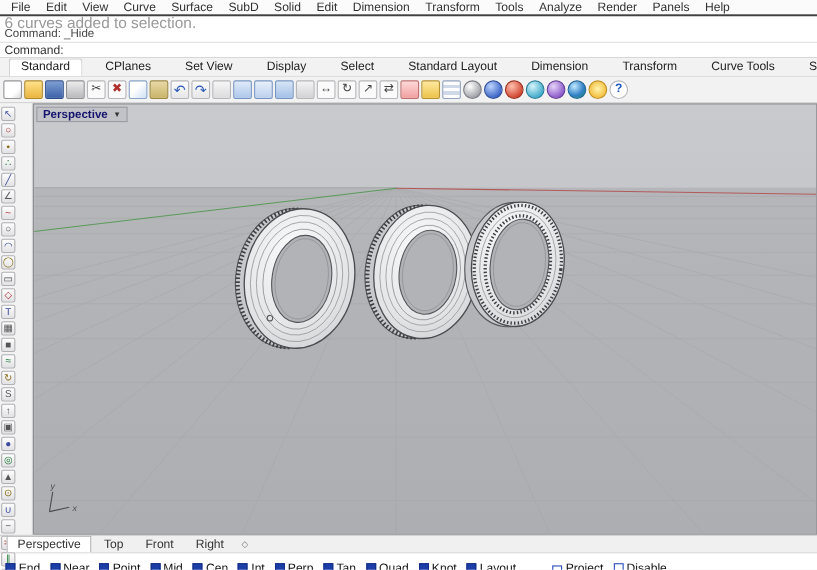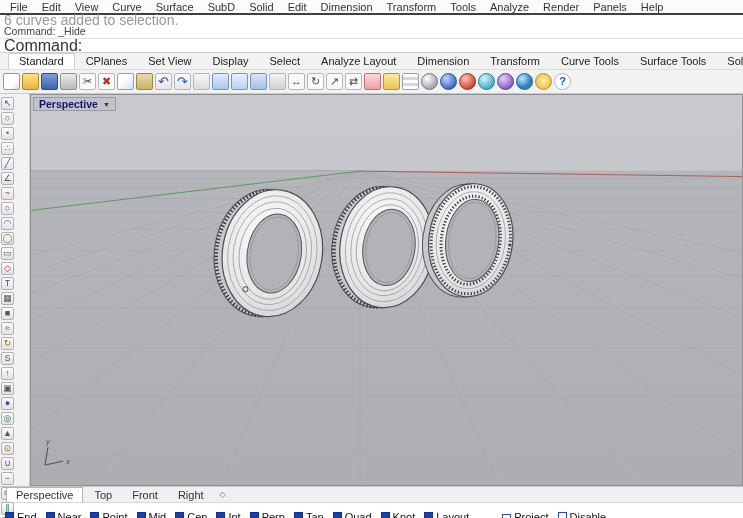--- a/index.html
+++ b/index.html
@@ -12,25 +12,25 @@
 
   
   .menu-bar{height:15px;display:flex;align-items:center;padding:0 3px;
     background:#fbfbfb;border-bottom:2px solid #404040;white-space:nowrap;}
   .menu-item{padding:0 7px;color:#333;}
 
   
   .cmd-hist1{height:10px;line-height:10px;font-size:14px;color:#999;padding:0 4px;background:#fff;}
   .cmd-hist2{height:13px;line-height:13px;font-size:10.5px;color:#454545;padding:0 4px;background:#fff;}
   .cmd-prompt{height:15px;display:flex;align-items:center;padding:0 4px;background:#fff;
-    border-top:1px solid #e2e2e2;border-bottom:1px solid #cfcfcf;font-size:16px;color:#333;}
+    border-top:1px solid #e2e2e2;border-bottom:1px solid #cfcfcf;font-size:11px;color:#333;}
 
   
   .ribbon-tabs{height:17px;background:#f2f2f2;border-bottom:1px solid #dedede;
-    display:flex;align-items:center;padding:0 8px;gap:1px;white-space:nowrap;overflow:hidden;}
+    display:flex;align-items:center;padding:0 8px;gap:11px;white-space:nowrap;overflow:hidden;}
   .ribbon-tab{padding:1px 10px 2px;color:#222;}
   .ribbon-tab.active{background:#fff;border:1px solid #cfcfcf;border-bottom:none;border-radius:3px 3px 0 0;}
 
   
   .toolbar{height:24px;background:#f2f2f2;border-bottom:1px solid #c9c9c9;
     display:flex;align-items:center;padding:0 3px;gap:2px;overflow:hidden;}
   .tb-icon{width:17px;height:17px;border-radius:2px;display:flex;align-items:center;justify-content:center;
     font-size:11px;line-height:1;color:#444;flex:0 0 auto;background:linear-gradient(#fdfdfd,#e6e6e8);border:1px solid #b6b6ba;}
   .ic-sheet{background:linear-gradient(135deg,#ffffff 65%,#d9d9db);border-color:#98989c;}
   .ic-folder{background:linear-gradient(#ffe289,#e9b43e);border-color:#b28823;}
@@ -141,21 +141,21 @@
     <span class="ribbon-tab active">Standard</span>
 
     <span class="ribbon-tab">CPlanes</span>
 
     <span class="ribbon-tab">Set View</span>
 
     <span class="ribbon-tab">Display</span>
 
     <span class="ribbon-tab">Select</span>
 
-    <span class="ribbon-tab">Analyze Layout</span>
+    <span class="ribbon-tab">Standard Layout</span>
 
     <span class="ribbon-tab">Dimension</span>
 
     <span class="ribbon-tab">Transform</span>
 
     <span class="ribbon-tab">Curve Tools</span>
 
     <span class="ribbon-tab">Surface Tools</span>
 
     <span class="ribbon-tab">Solid Tools</span>

